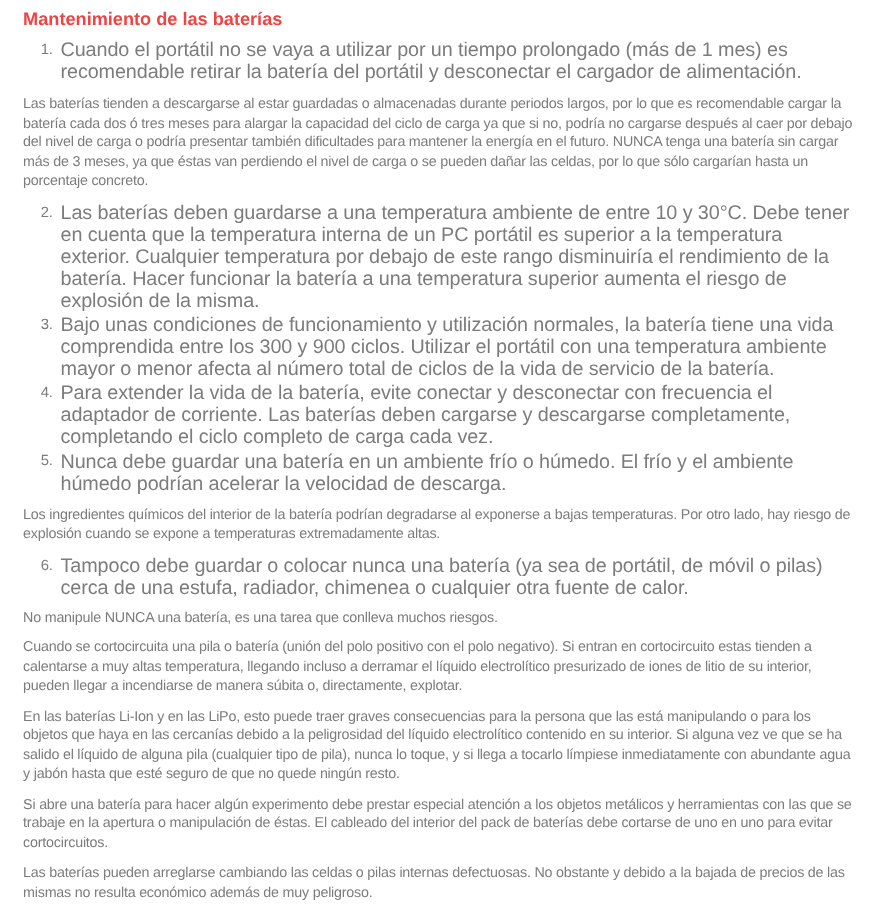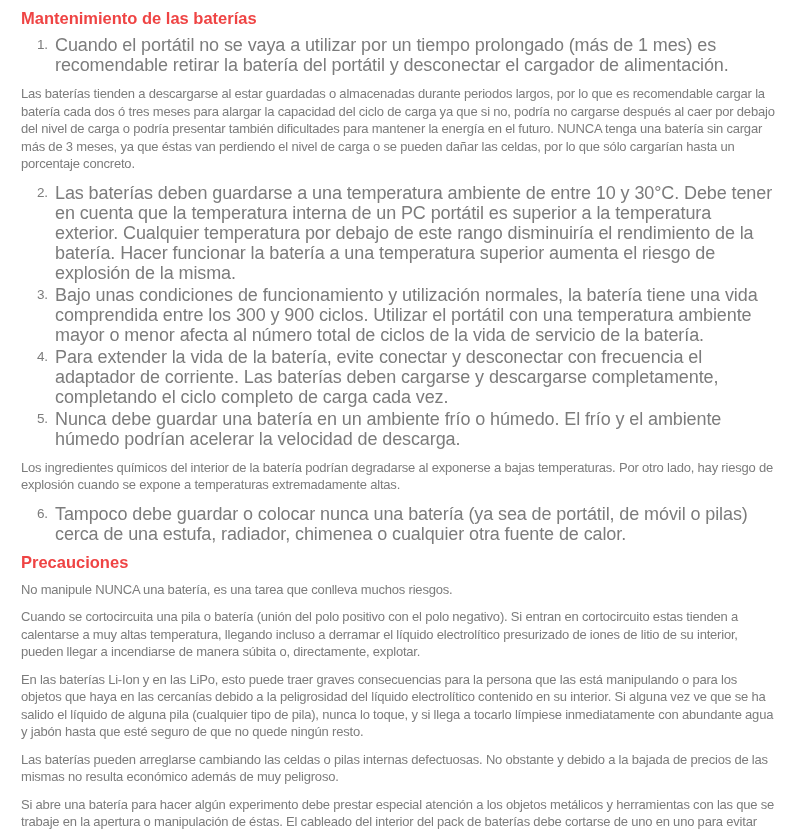--- a/index.html
+++ b/index.html
@@ -105,21 +105,20 @@
   <p class="note">Los ingredientes químicos del interior de la batería podrían degradarse al exponerse a bajas temperaturas. Por otro lado, hay riesgo de explosión cuando se expone a temperaturas extremadamente altas.</p>
 
   <div class="olist">
     <div class="li">
       <span class="num">6.</span>
       <div class="txt">Tampoco debe guardar o colocar nunca una batería (ya sea de portátil, de móvil o pilas) cerca de una estufa, radiador, chimenea o cualquier otra fuente de calor.</div>
     </div>
   </div>
 
 
-  <h2 class="heading second">Precauciones</h2>
 
   <p class="note first-after-heading">No manipule NUNCA una batería, es una tarea que conlleva muchos riesgos.</p>
   <p class="note">Cuando se cortocircuita una pila o batería (unión del polo positivo con el polo negativo). Si entran en cortocircuito estas tienden a calentarse a muy altas temperatura, llegando incluso a derramar el líquido electrolítico presurizado de iones de litio de su interior, pueden llegar a incendiarse de manera súbita o, directamente, explotar.</p>
   <p class="note">En las baterías Li-Ion y en las LiPo, esto puede traer graves consecuencias para la persona que las está manipulando o para los objetos que haya en las cercanías debido a la peligrosidad del líquido electrolítico contenido en su interior. Si alguna vez ve que se ha salido el líquido de alguna pila (cualquier tipo de pila), nunca lo toque, y si llega a tocarlo límpiese inmediatamente con abundante agua y jabón hasta que esté seguro de que no quede ningún resto.</p>
+  <p class="note">Si abre una batería para hacer algún experimento debe prestar especial atención a los objetos metálicos y herramientas con las que se trabaje en la apertura o manipulación de éstas. El cableado del interior del pack de baterías debe cortarse de uno en uno para evitar cortocircuitos.</p>
   <p class="note">Las baterías pueden arreglarse cambiando las celdas o pilas internas defectuosas. No obstante y debido a la bajada de precios de las mismas no resulta económico además de muy peligroso.</p>
-  <p class="note">Si abre una batería para hacer algún experimento debe prestar especial atención a los objetos metálicos y herramientas con las que se trabaje en la apertura o manipulación de éstas. El cableado del interior del pack de baterías debe cortarse de uno en uno para evitar cortocircuitos.</p>
 
 </main>
 
 </body></html>

